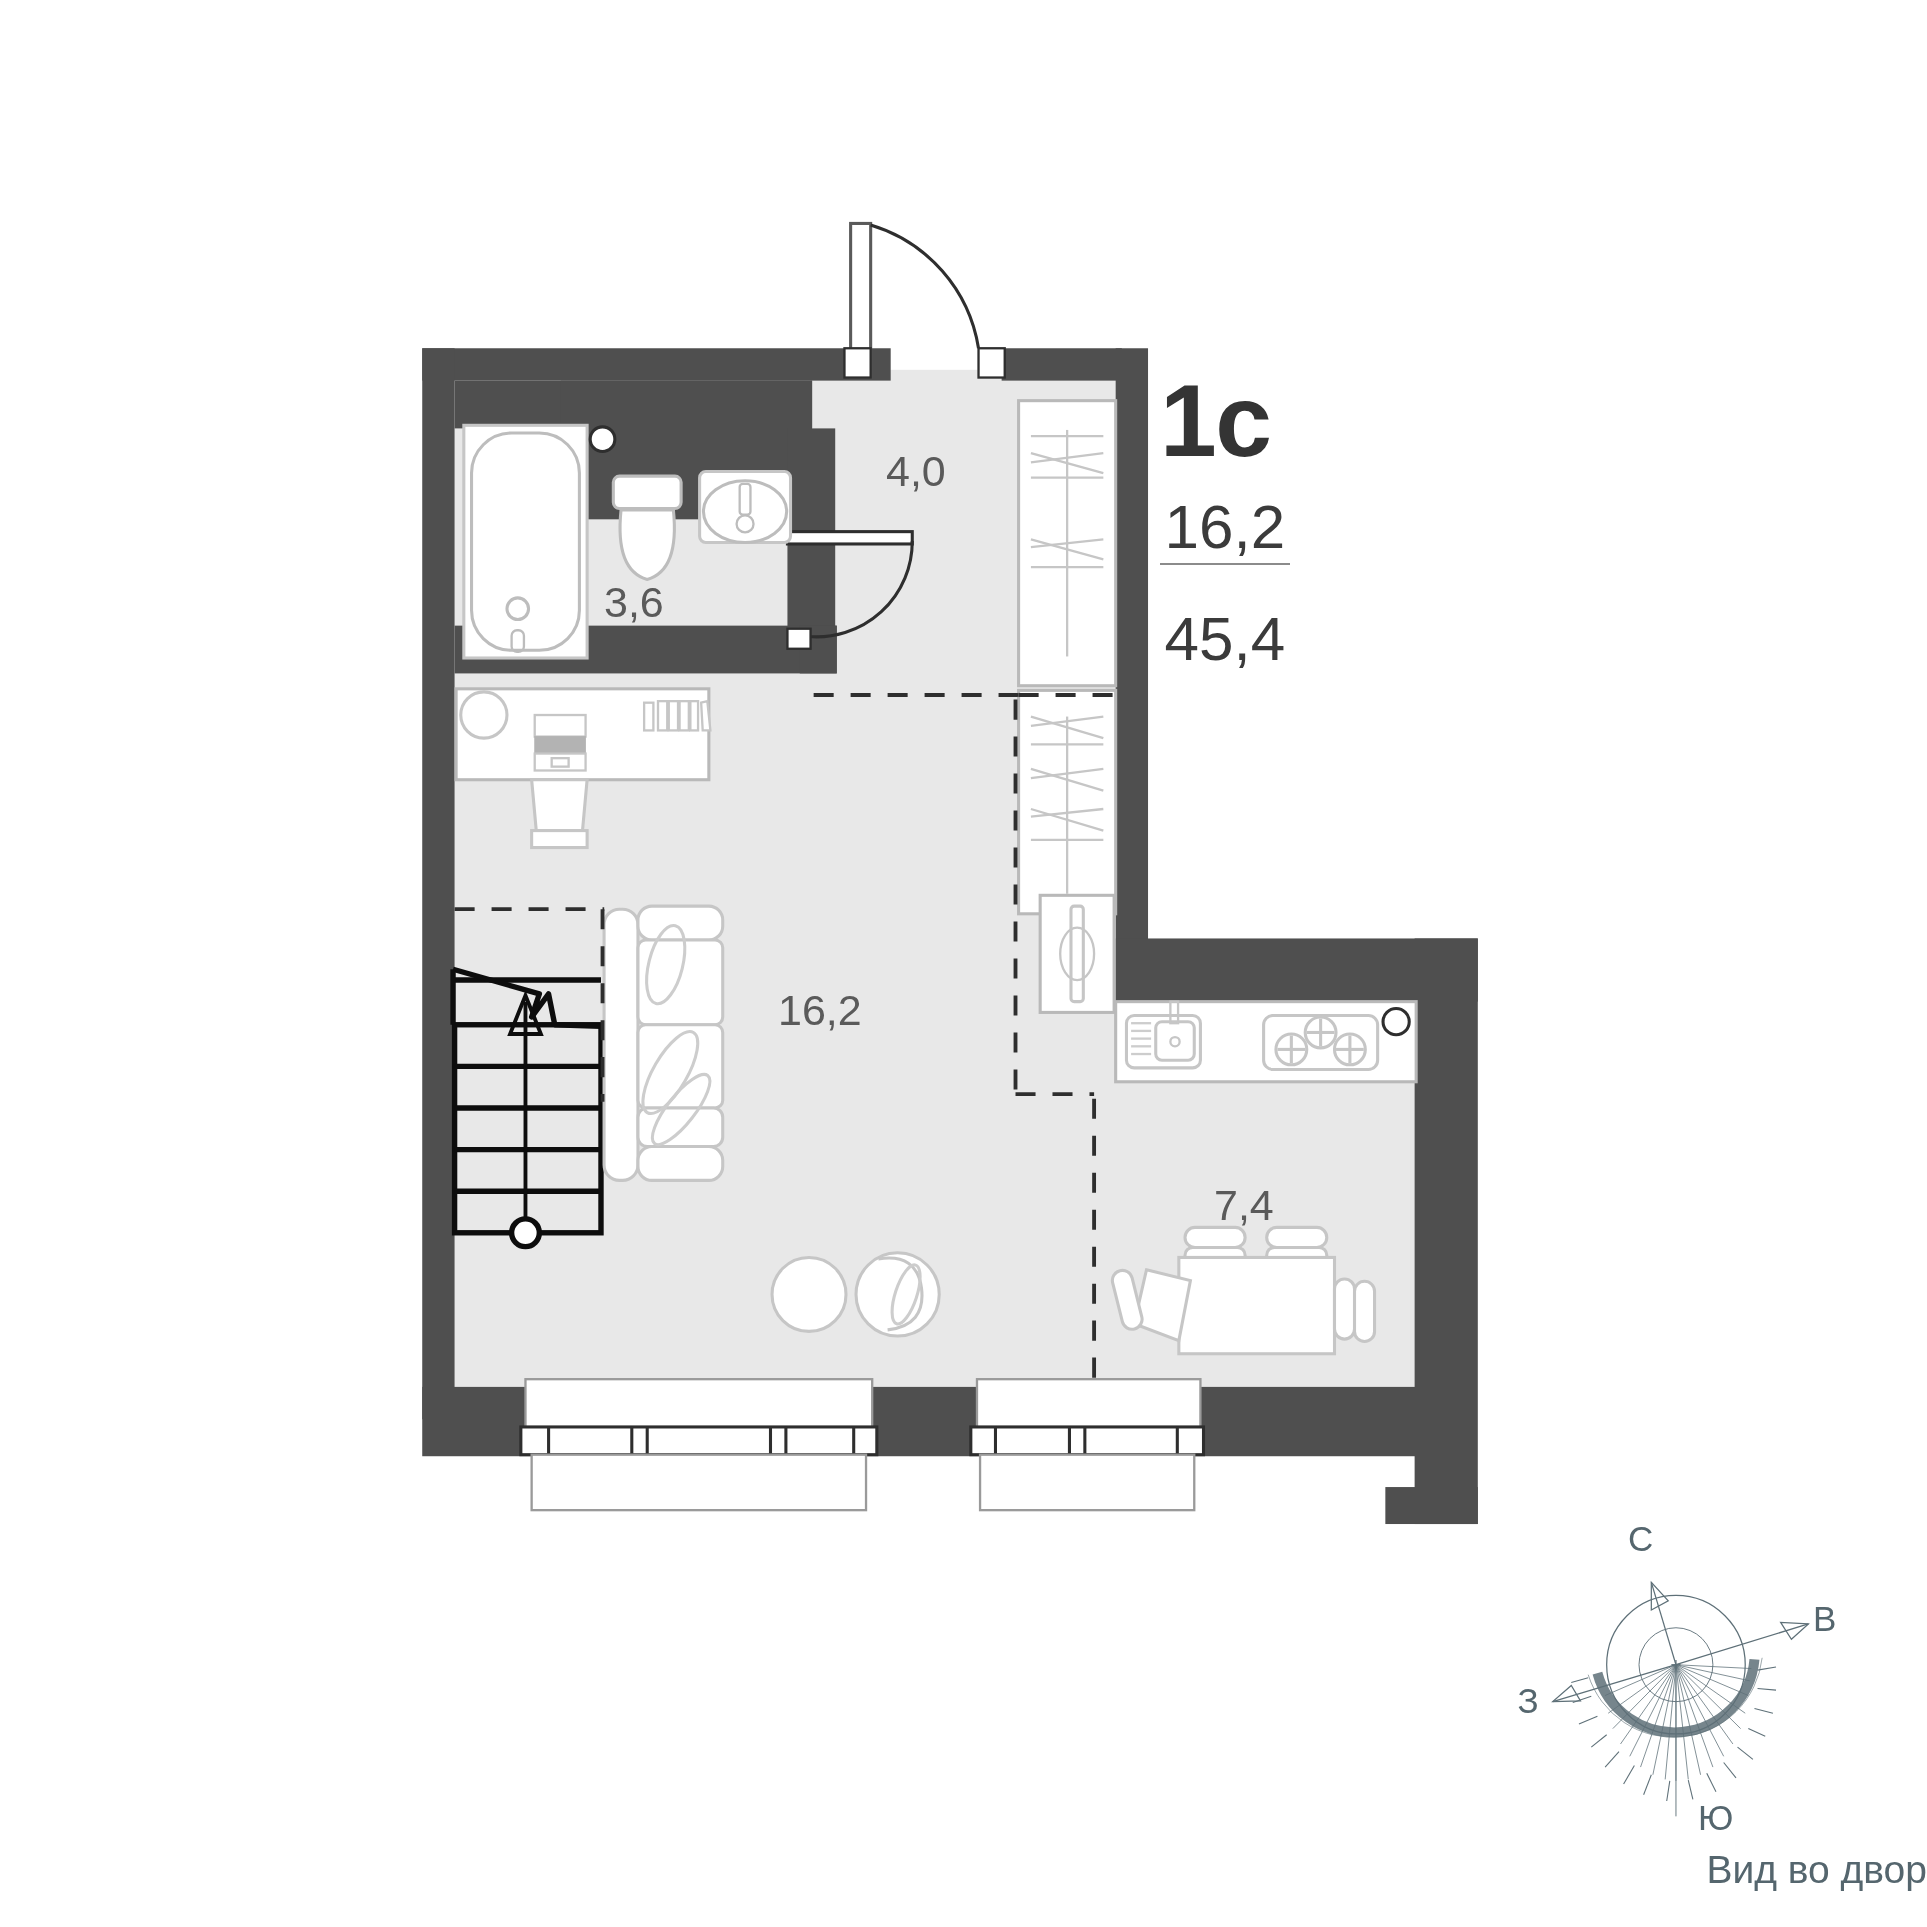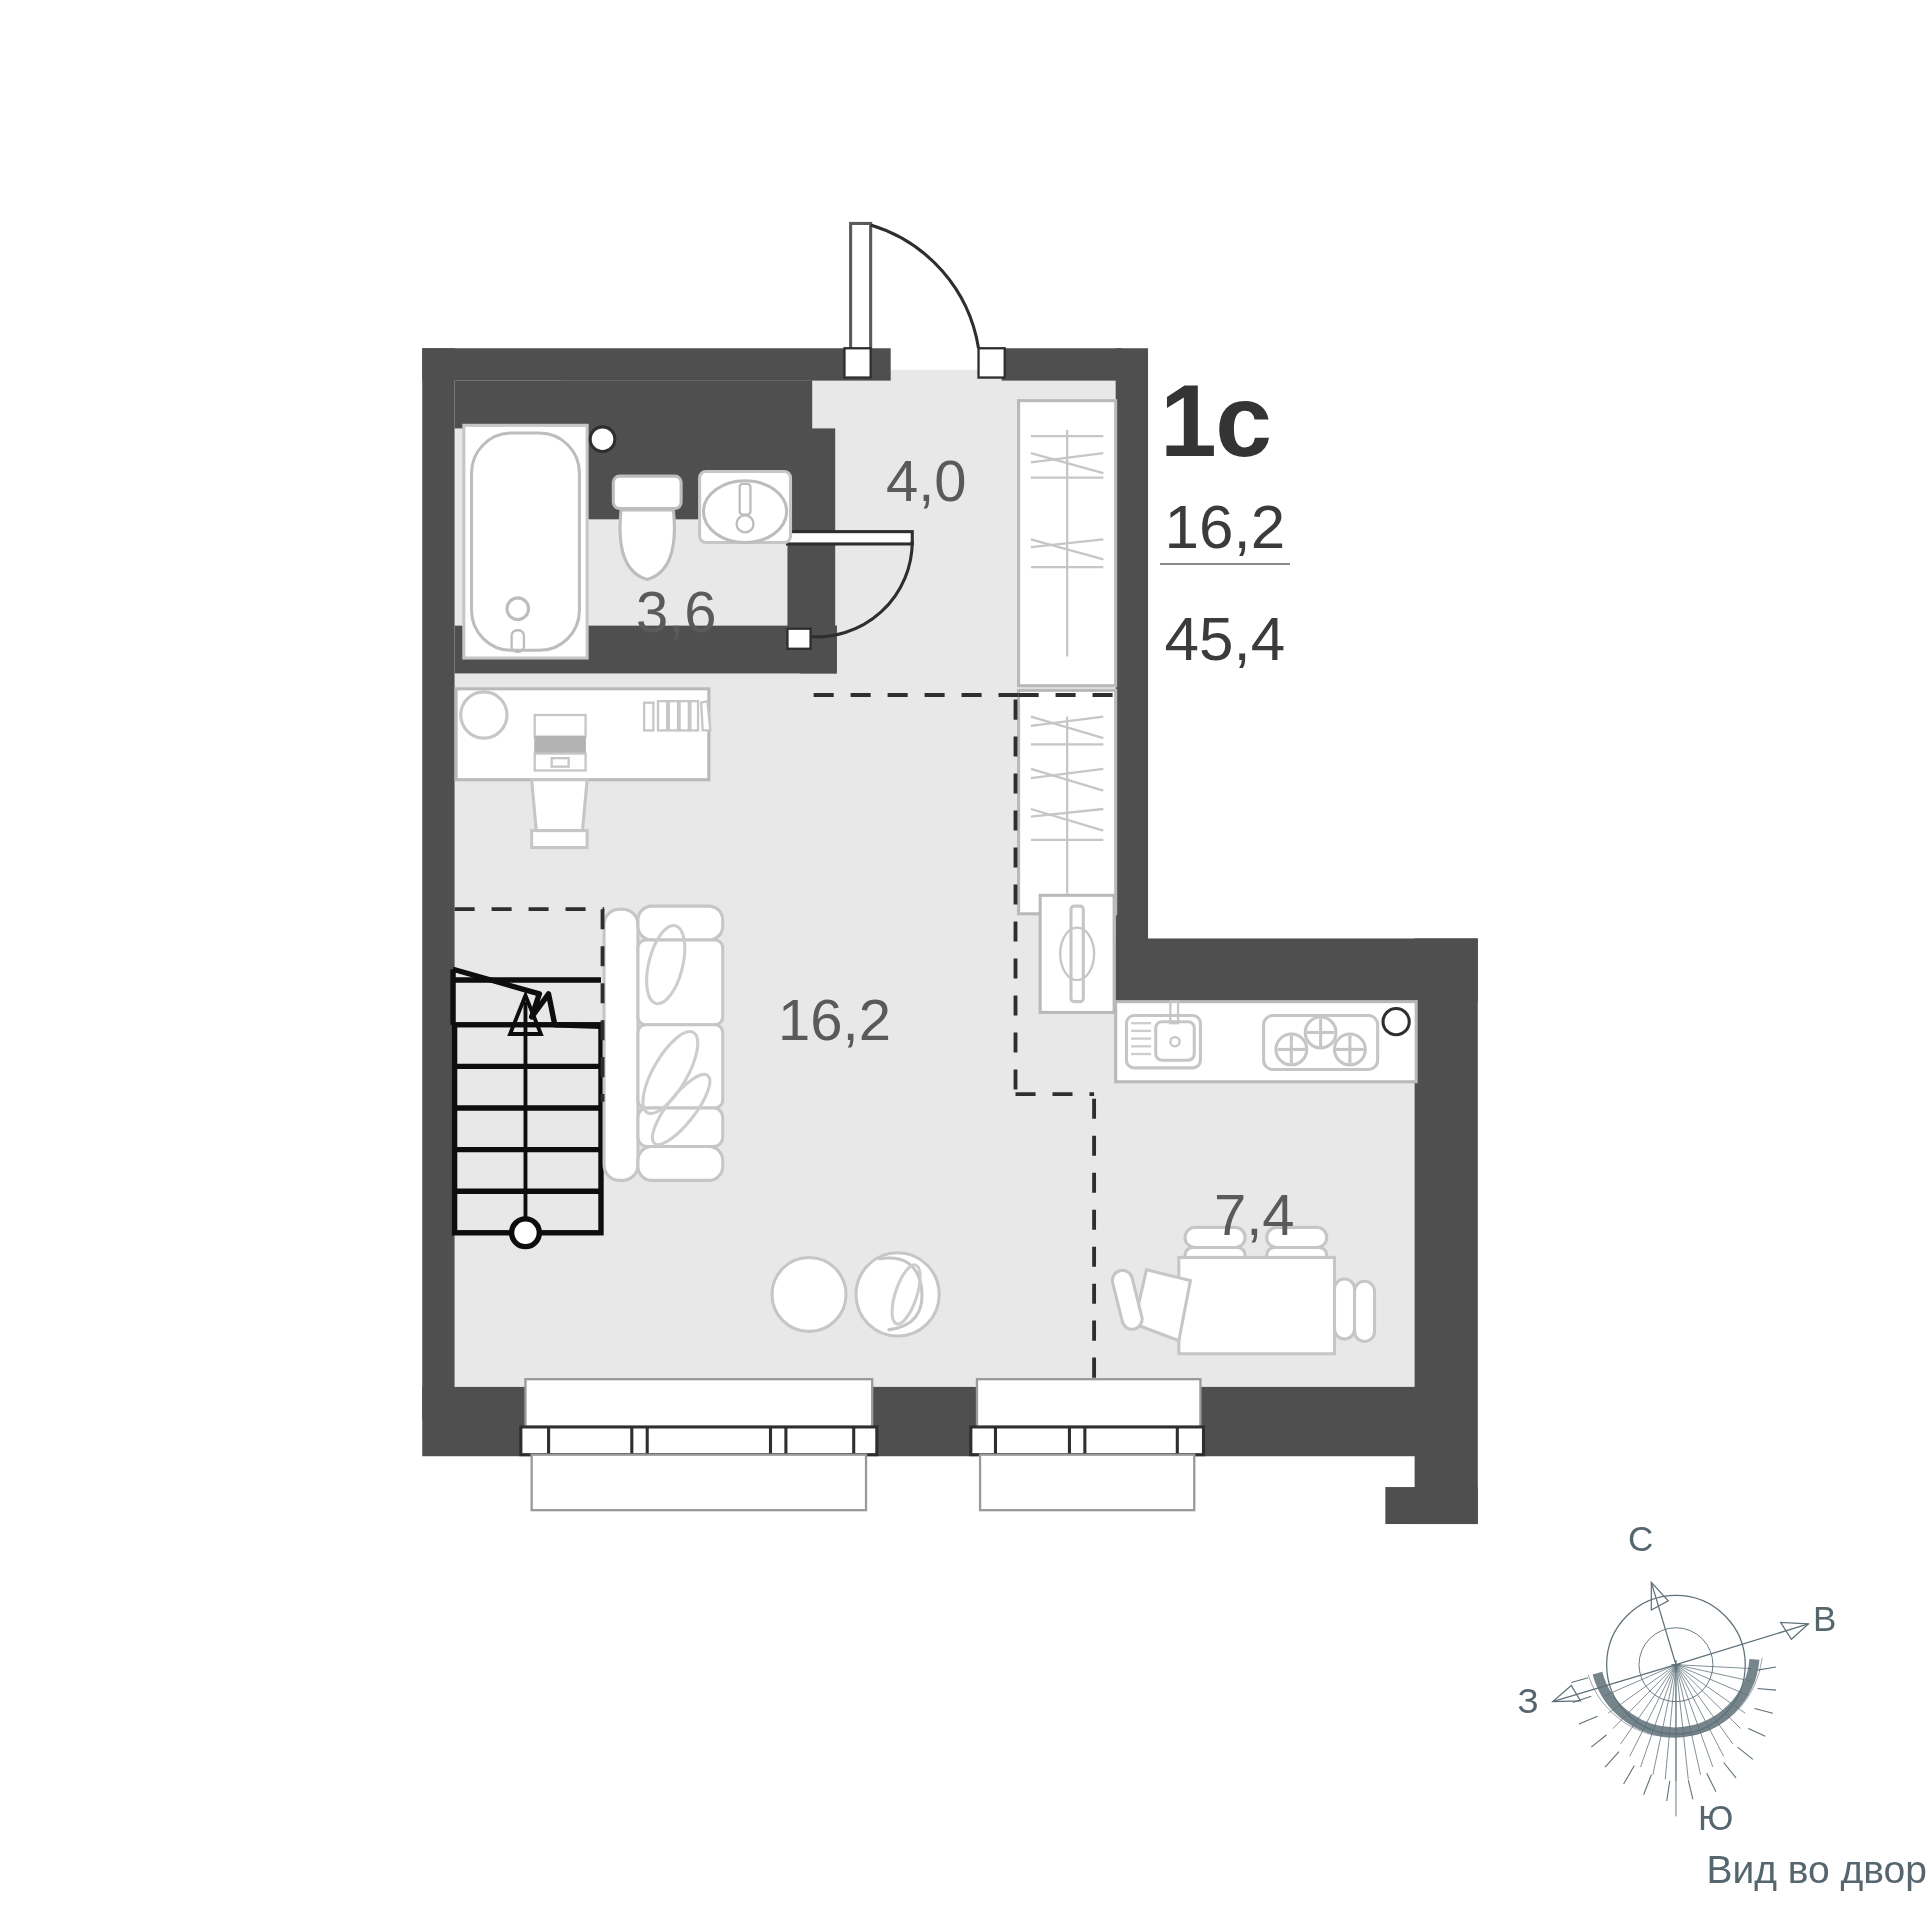--- a/index.html
+++ b/index.html
@@ -10,21 +10,21 @@
 
   
   #title-block{position:absolute;left:1160px;top:370px;width:324px;}
   #apt-type{font-size:102px;font-weight:700;color:#343434;line-height:1;letter-spacing:-1.5px;}
   #area-frac{margin-top:23px;display:inline-block;}
   #area-living{font-size:62px;font-weight:400;color:#3b3b3b;line-height:1.02;text-align:center;
                padding:0 4.6px 4.6px 4.6px;border-bottom:2.3px solid #8b8b8b;}
   #area-total{font-size:62px;font-weight:400;color:#3b3b3b;line-height:1.02;text-align:center;padding-top:6.2px;margin-top:36px;}
 
   
-  .room-label{position:absolute;font-size:58px;color:#5a5a5a;font-weight:400;white-space:nowrap;}
+  .room-label{position:absolute;font-size:43px;color:#5a5a5a;font-weight:400;white-space:nowrap;}
 
   
   #compass{position:absolute;left:1522px;top:1530px;width:331px;height:331px;}
   .compass-letter{position:absolute;font-size:35px;color:#55666e;font-weight:400;}
 
   
   #caption{position:absolute;left:0;top:1848px;width:1927px;text-align:right;
            font-size:39px;color:#55666e;font-weight:400;}
 
   svg{display:block;}
@@ -296,21 +296,21 @@
 
   <div id="title-block">
     <div id="apt-type">1с</div>
     <div id="area-frac">
       <div id="area-living">16,2</div>
       <div id="area-total">45,4</div>
     </div>
   </div>
 
   <div class="room-label" style="left:886px;top:447px;">4,0</div>
-  <div class="room-label" style="left:636px;top:578px;">3,6</div>
+  <div class="room-label" style="left:604px;top:578px;">3,6</div>
   <div class="room-label" style="left:778px;top:986px;">16,2</div>
   <div class="room-label" style="left:1214px;top:1133px;margin-top:48px;">7,4</div>
 
   <div id="compass">
     <svg width="331" height="331" viewBox="0 0 430 430">
 
       <circle cx="200" cy="175" r="90" fill="none" stroke="#5e7078" stroke-width="1.6"></circle>
 
       <circle cx="200" cy="175" r="48" fill="none" stroke="#5e7078" stroke-width="1.2"></circle>
 

